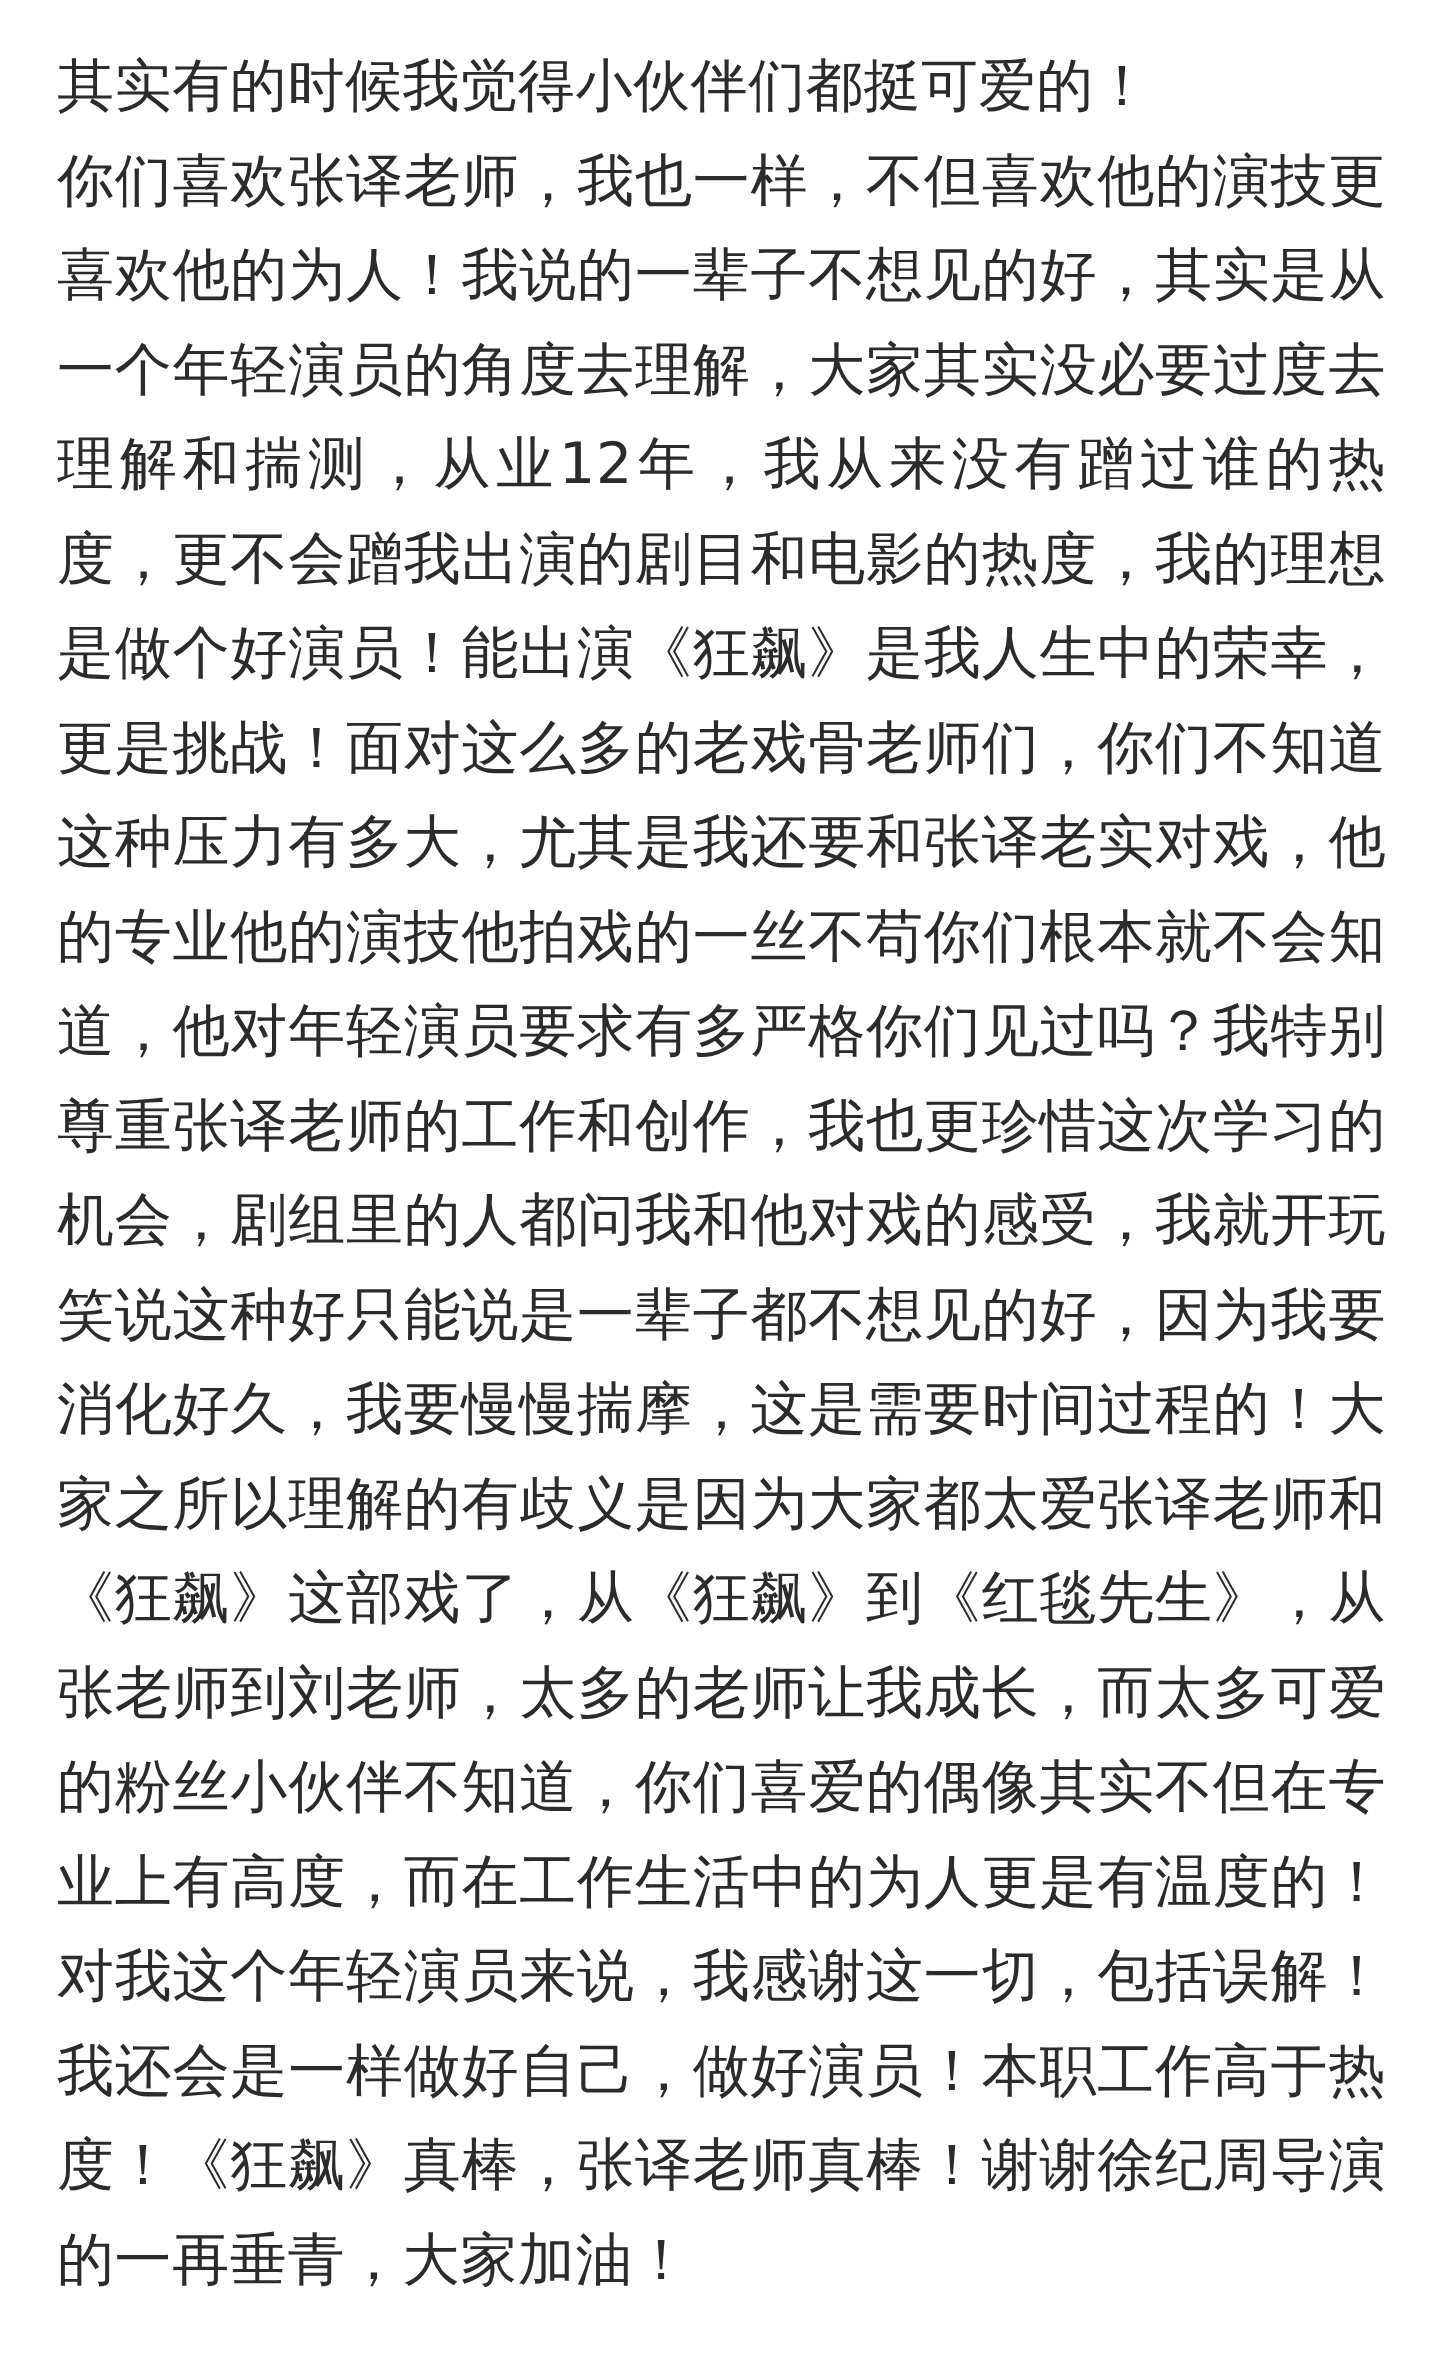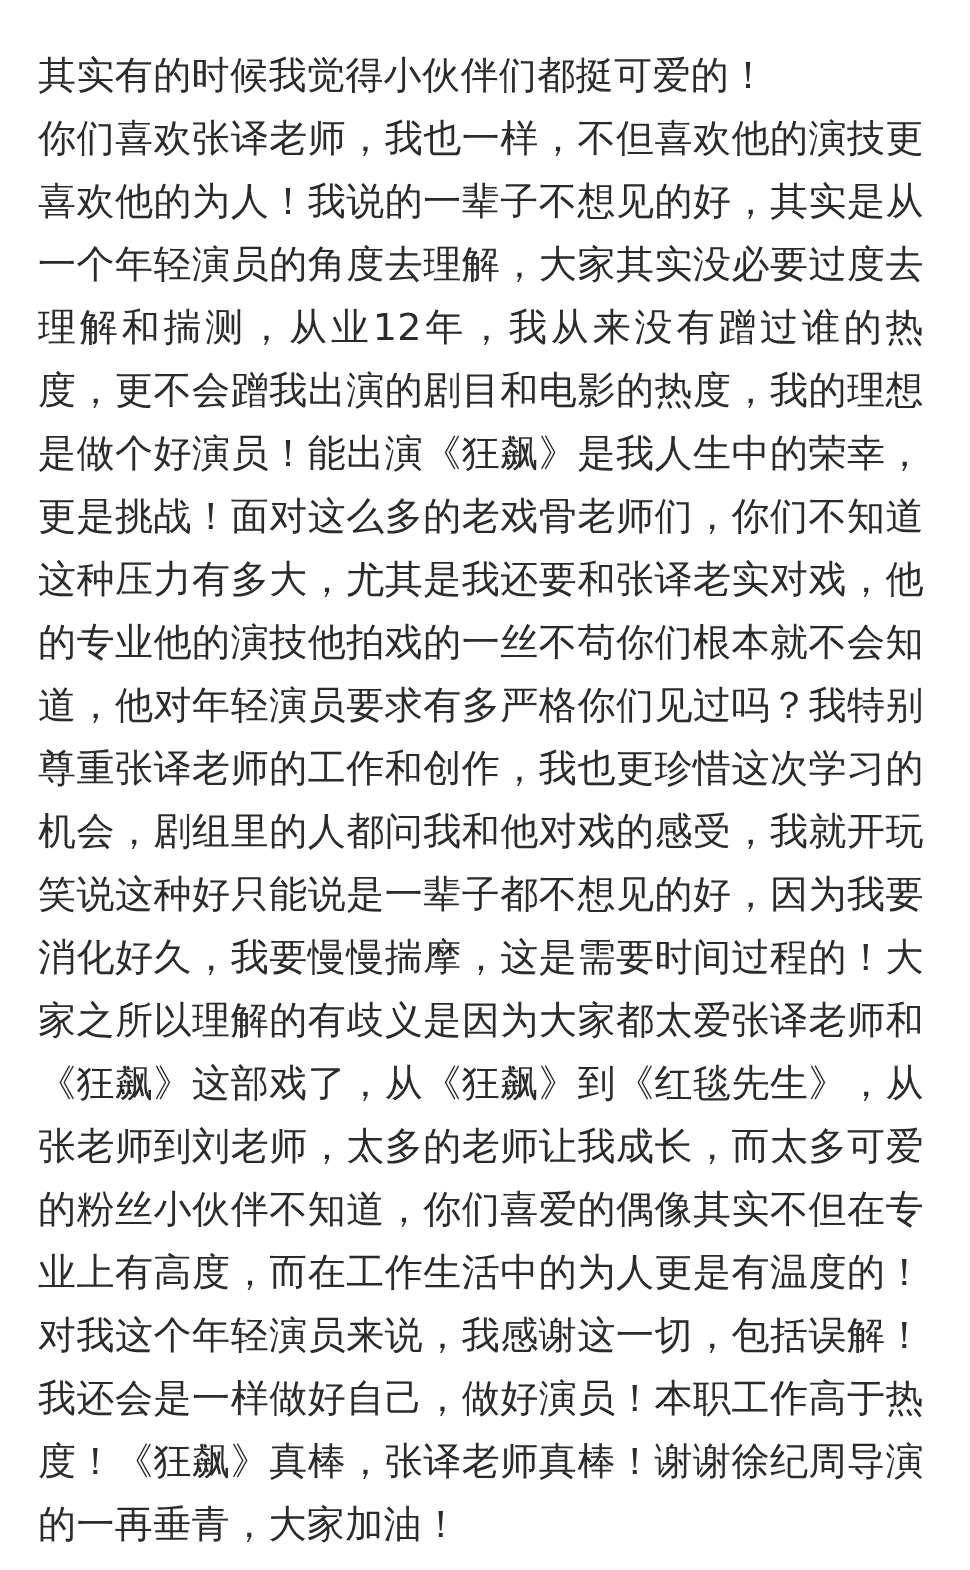--- a/index.html
+++ b/index.html
@@ -12,21 +12,21 @@
     height: 1570px;
     overflow: hidden;
     font-family: "Liberation Sans", "DejaVu Sans", sans-serif;
   }
   #page {
     position: relative;
     width: 970px;
     height: 1570px;
     background: #ffffff;
     box-sizing: border-box;
-    padding: 44px 46px 0 38px;
+    padding: 26px 46px 0 38px;
   }
   .statement-body {
     color: #2b2b2b;
     font-family: "DejaVu Sans", "Liberation Sans", sans-serif;
     font-size: 38px;
     line-height: 63px;
     letter-spacing: 0.4px;
     text-align: justify;
     text-justify: inter-ideograph;
     white-space: pre-wrap;

